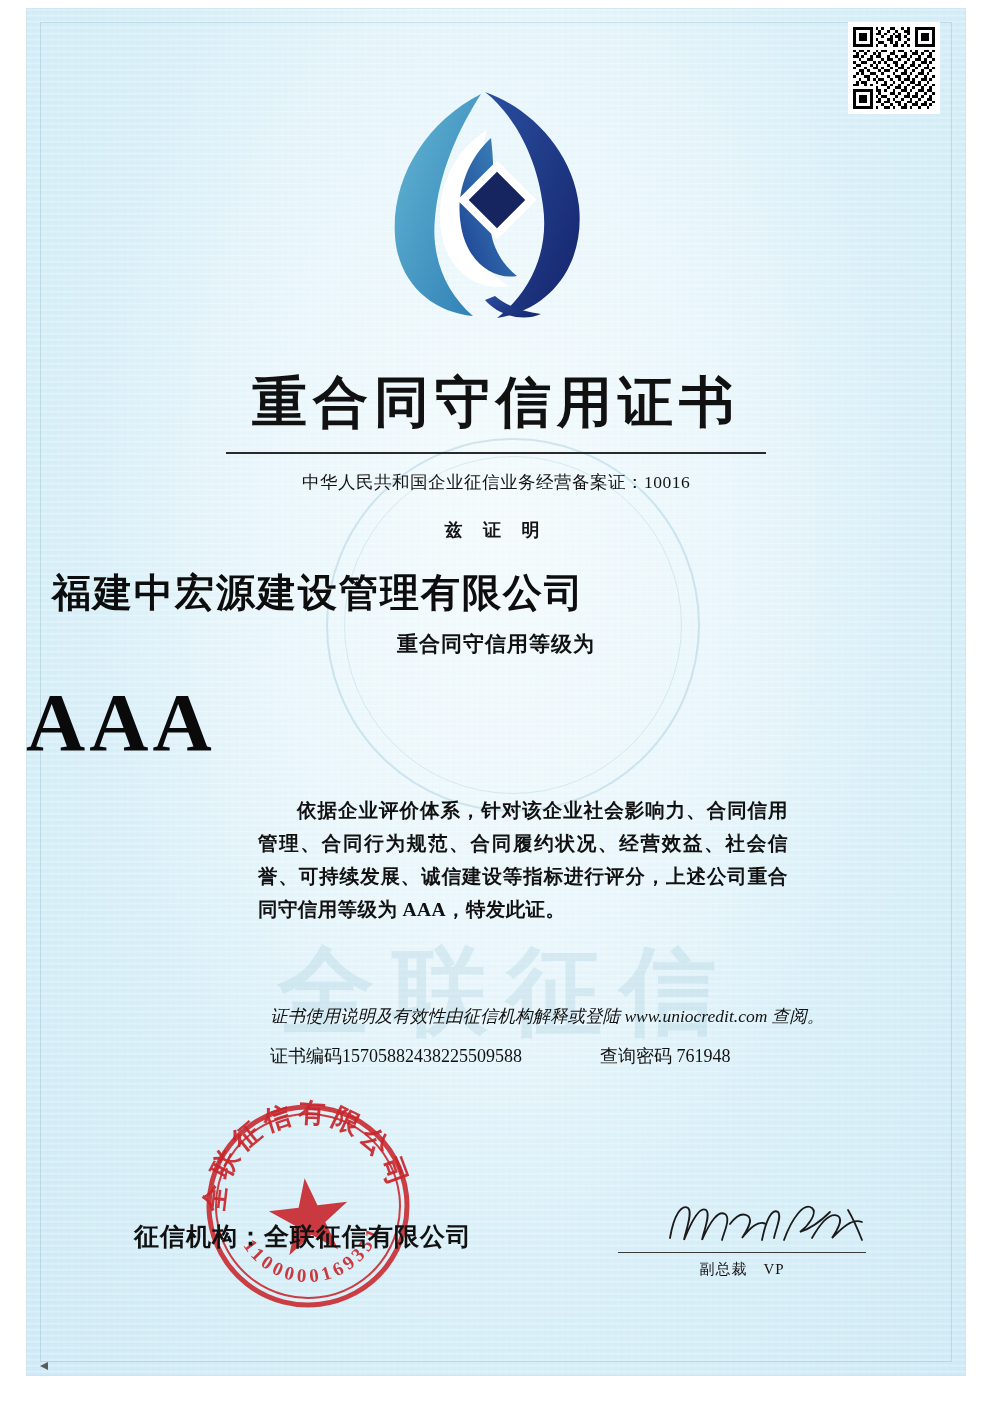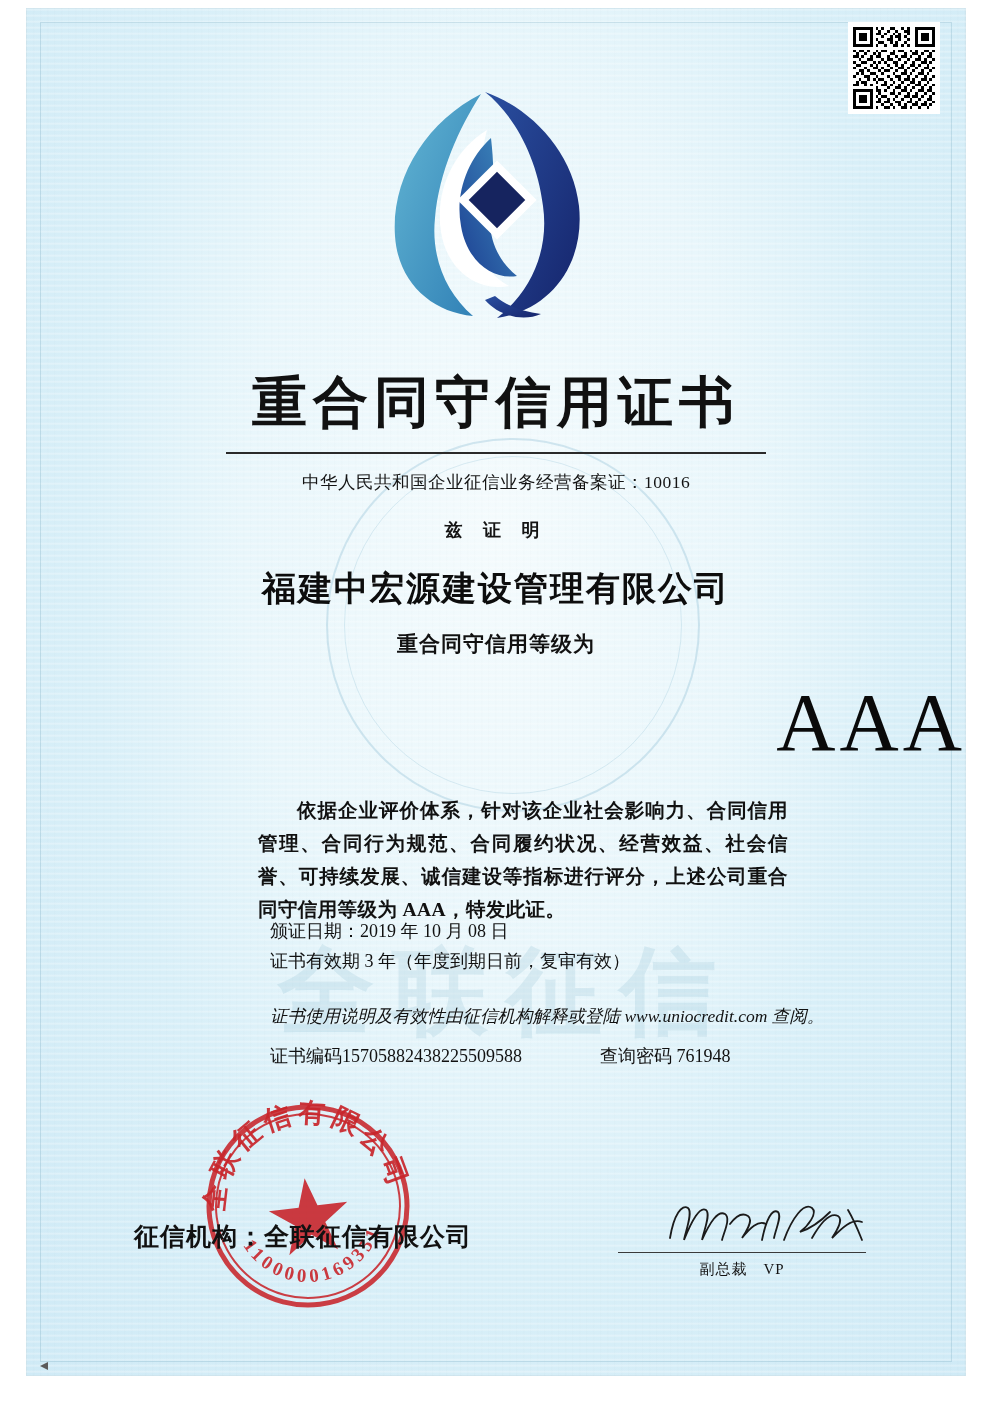--- a/index.html
+++ b/index.html
@@ -156,45 +156,46 @@
     font-weight: 700;
     font-size: 18px;
     letter-spacing: 8px;
     color: #141414;
   }
 
   .company {
     position: absolute;
     left: 0; right: 0;
     top: 558px;
-    text-align: center;
-    font-weight: 700;
-    font-size: 34px;
+    text-align: left;
+    font-weight: 700;
+    font-size: 39px;
     letter-spacing: 2px;
     color: #0d0d0d;
+    padding-left: 26px;
   }
 
   .grade-label {
     position: absolute;
     left: 0; right: 0;
     top: 622px;
     text-align: center;
     font-weight: 700;
     font-size: 21px;
     letter-spacing: 1px;
     color: #111111;
   }
 
   .grade {
     position: absolute;
     left: 0; right: 0;
     top: 668px;
-    text-align: right;
+    text-align: left;
     font-family: "Liberation Serif", serif;
-    font-weight: 400;
+    font-weight: 700;
     font-size: 82px;
     letter-spacing: 4px;
     color: #0a0a0a;
   }
 
   .body-text {
     position: absolute;
     left: 232px;
     width: 530px;
     top: 786px;
@@ -577,24 +578,20 @@
     <div class="record-no">中华人民共和国企业征信业务经营备案证：10016</div>
     <div class="hereby">兹 证 明</div>
     <div class="company">福建中宏源建设管理有限公司</div>
     <div class="grade-label">重合同守信用等级为</div>
     <div class="grade">AAA</div>
 
     <div class="body-text">
       <p>依据企业评价体系，针对该企业社会影响力、合同信用管理、合同行为规范、合同履约状况、经营效益、社会信誉、可持续发展、诚信建设等指标进行评分，上述公司重合同守信用等级为 AAA，特发此证。</p>
     </div>
 
-    <div class="issue-block">
-      <div>颁证日期：2019 年 10 月 08 日</div>
-      <div>证书有效期 3 年（年度到期日前，复审有效）</div>
-    </div>
 
     <div class="usage">证书使用说明及有效性由征信机构解释或登陆 www.uniocredit.com 查阅。</div>
 
     <div class="codes">
       <span>证书编码15705882438225509588</span>
       <span>查询密码 761948</span>
     </div>
 
     <div class="seal">
       <svg width="212" height="212" viewBox="0 0 212 212">

